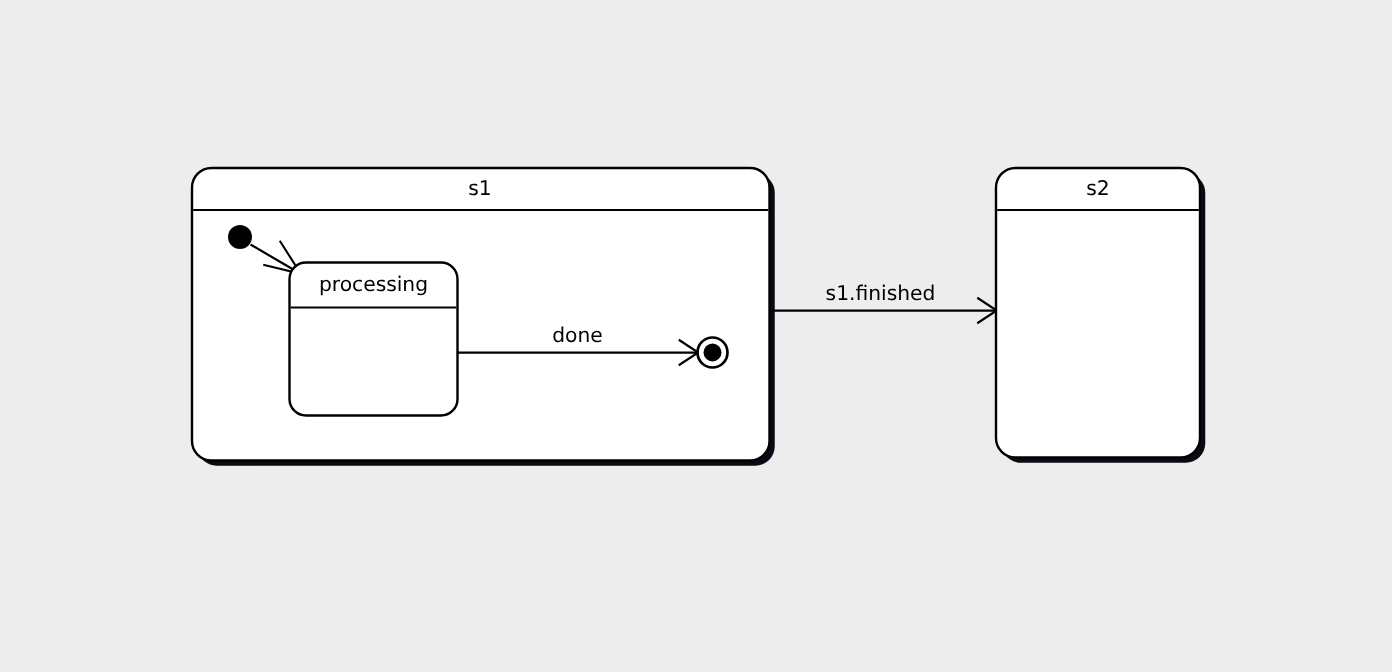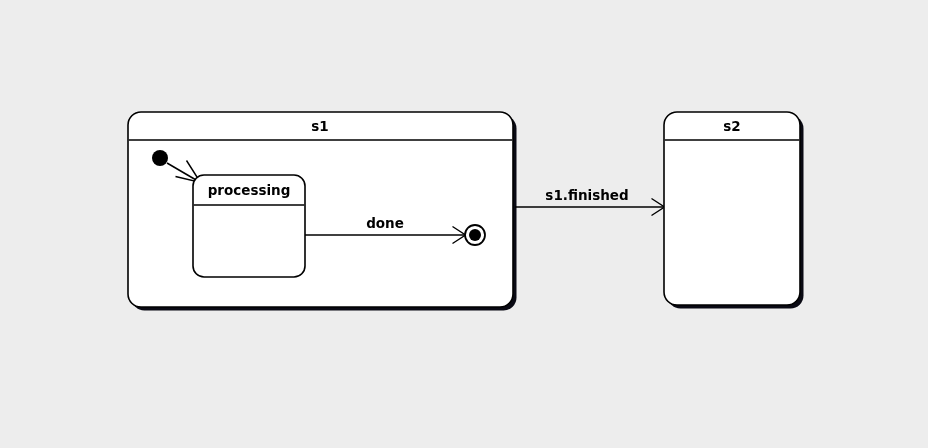--- a/index.html
+++ b/index.html
@@ -11,21 +11,20 @@
     width: 928px;
     height: 448px;
     background: #ededed;
     font-family: "DejaVu Sans", "Liberation Sans", sans-serif;
     overflow: hidden;
   }
   #diagram-canvas {
     position: relative;
     width: 928px;
     height: 448px;
-    font-weight: bold;
   }
   #diagram-svg {
     position: absolute;
     left: 0;
     top: 0;
     width: 928px;
     height: 448px;
     display: block;
   }
   .state-label {

